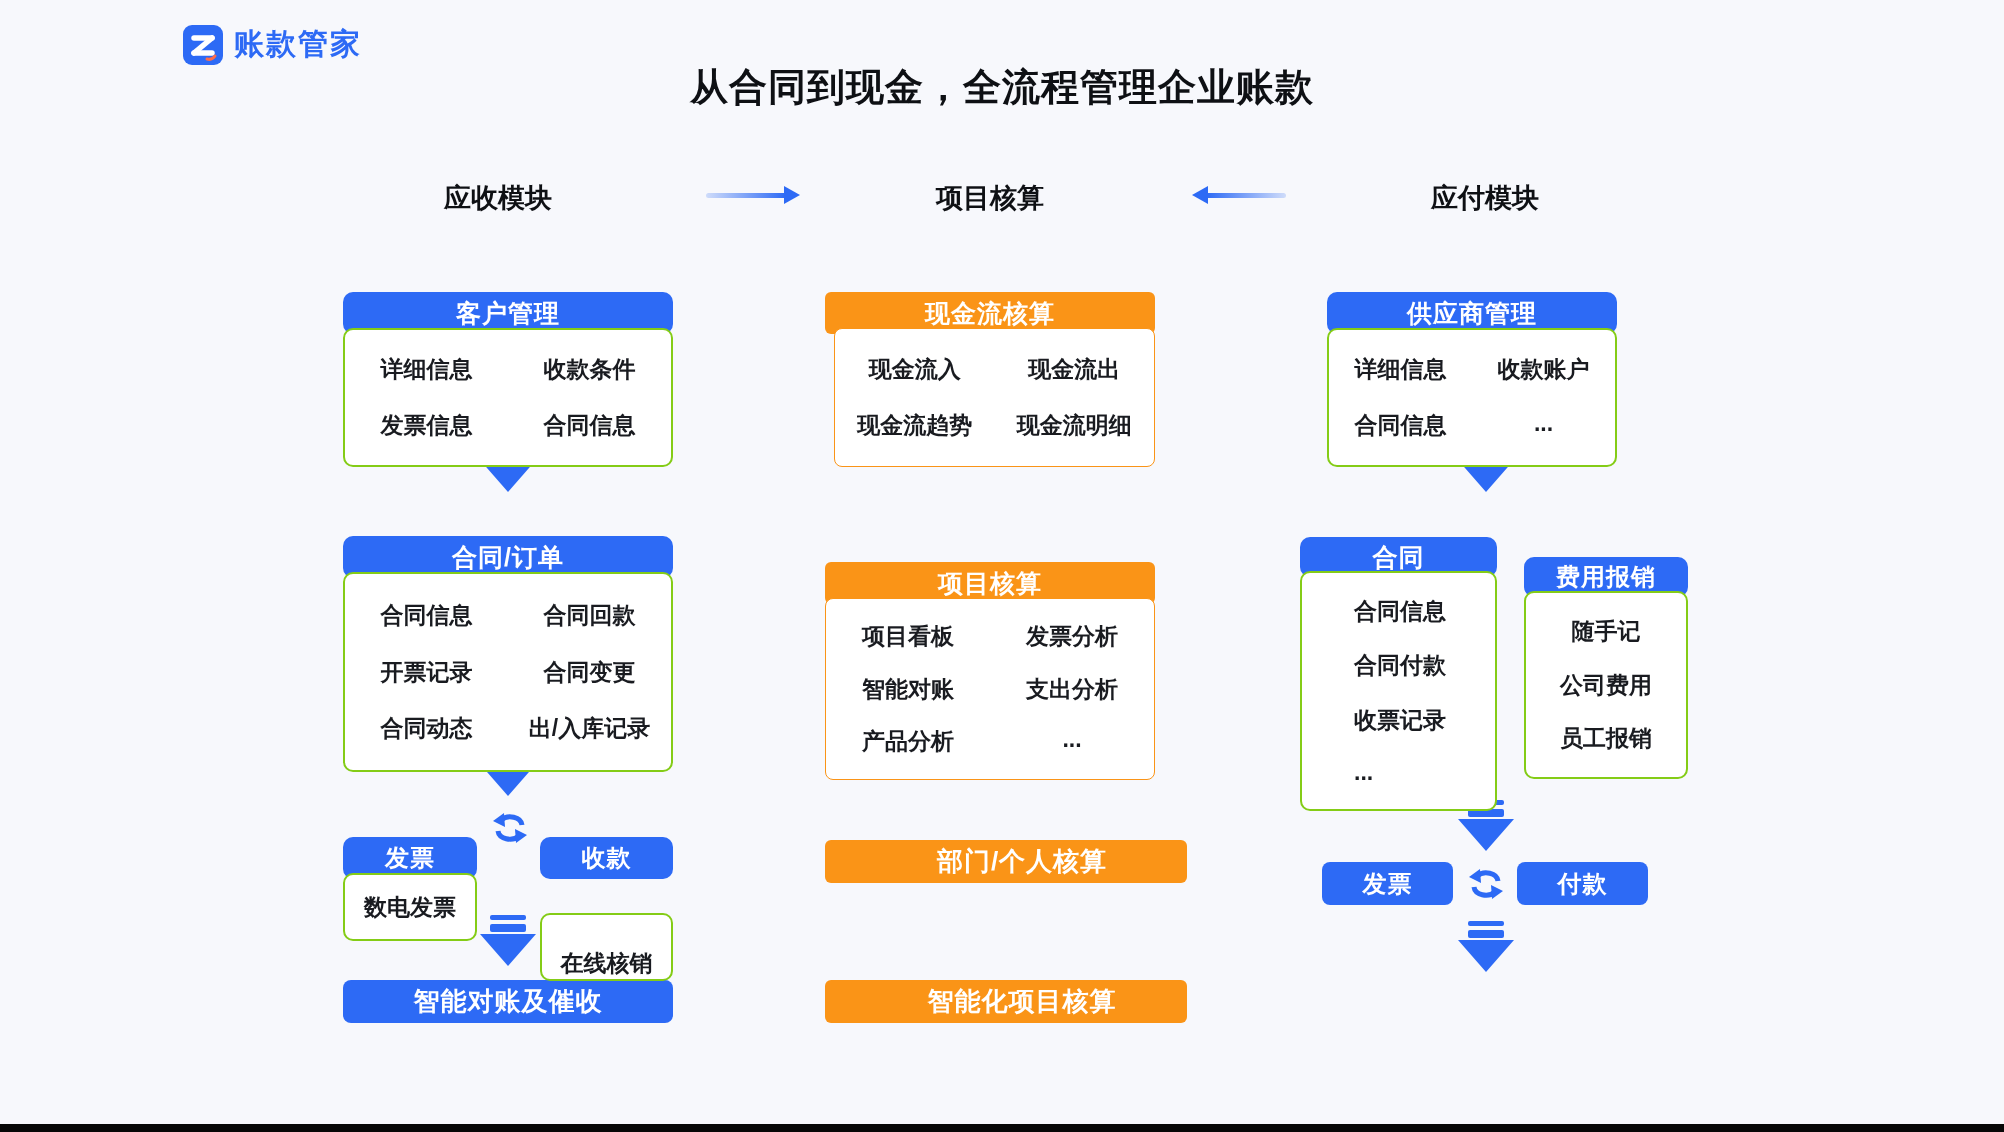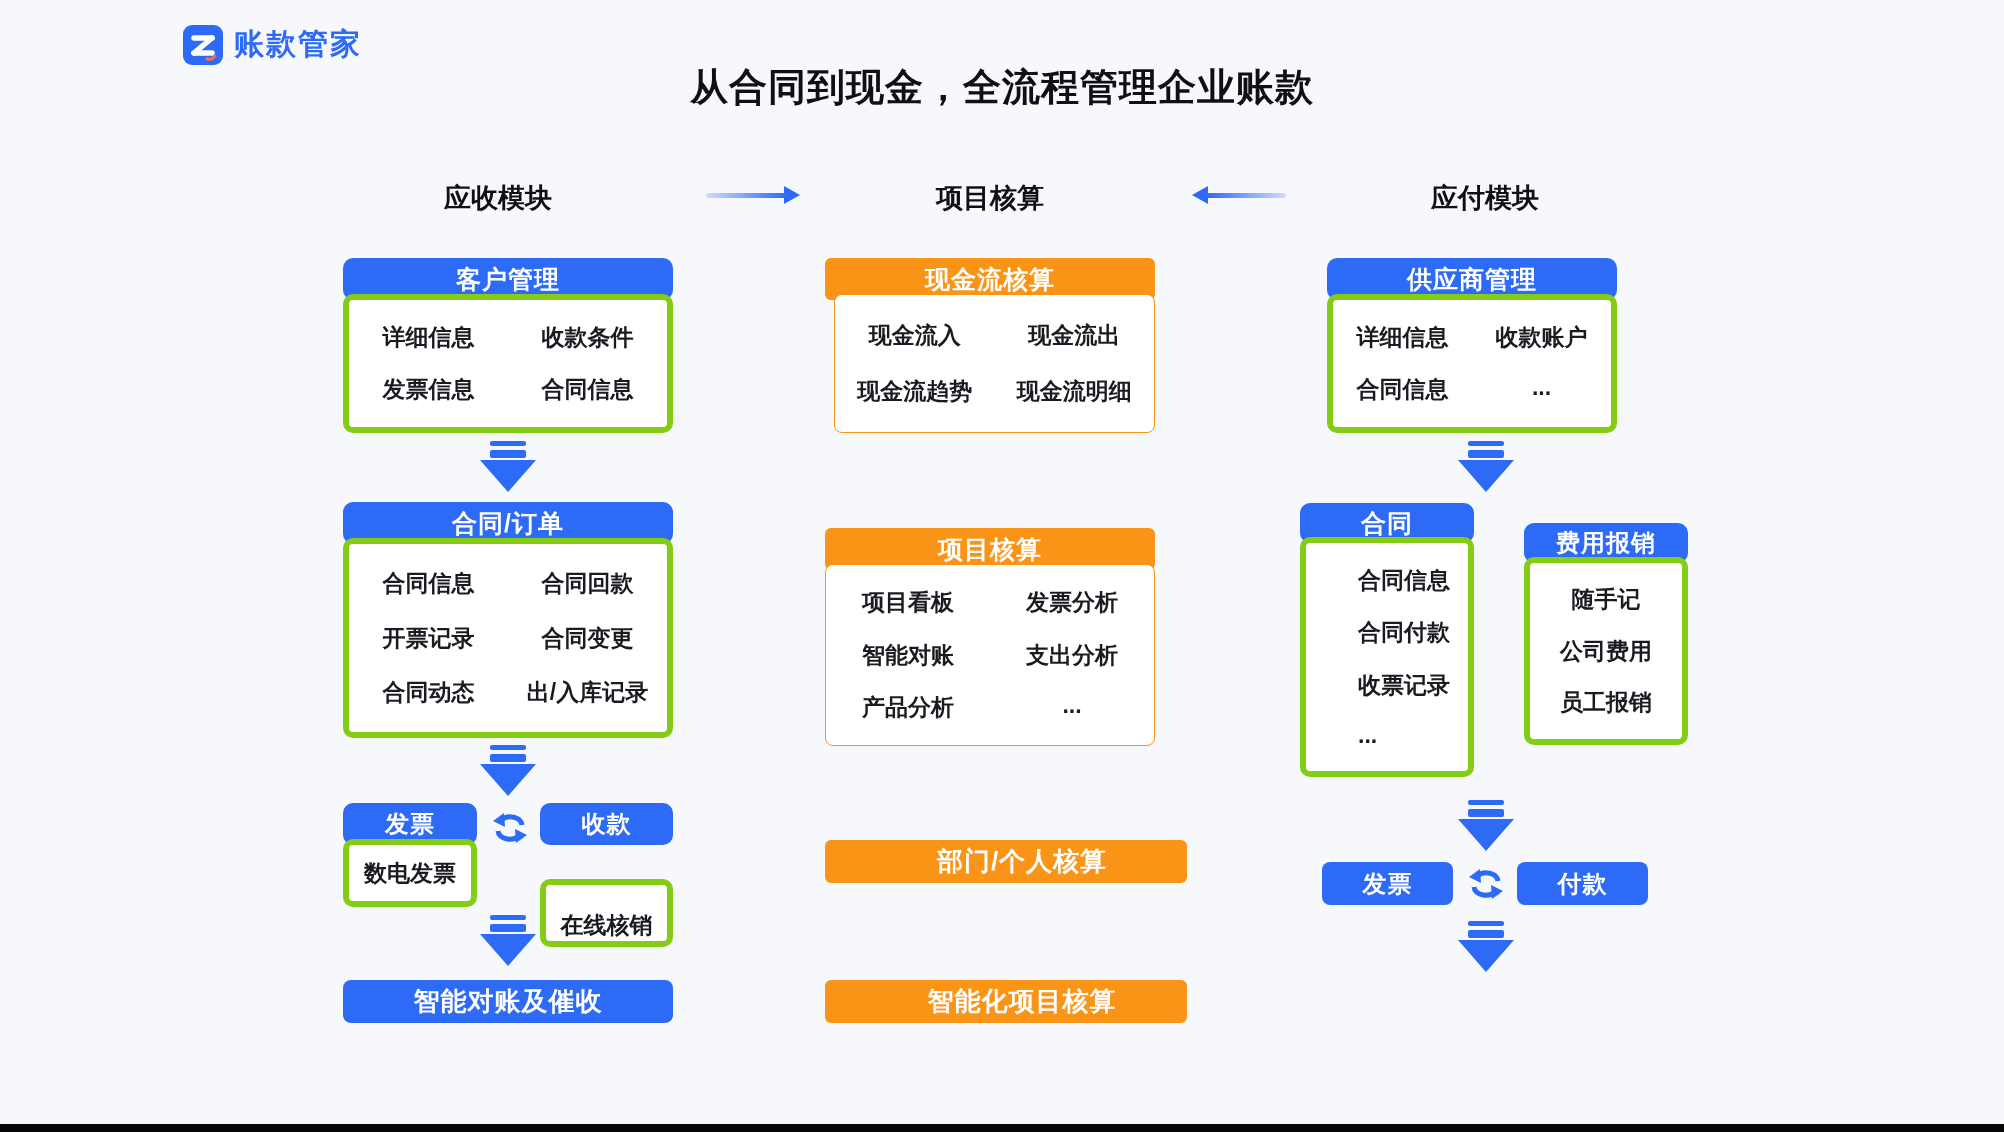--- a/index.html
+++ b/index.html
@@ -30,22 +30,22 @@
   .h-arrow .line{width:80px;height:5px;border-radius:3px;
     background:linear-gradient(90deg,#CFDCFA 0%,#2D6AF5 100%);}
   .h-arrow .head{width:0;height:0;border-top:9px solid transparent;
     border-bottom:9px solid transparent;border-left:16px solid #2D6AF5;margin-left:-2px;}
   .h-arrow.flip{transform:scaleX(-1);}
 
   
   .box{display:flex;flex-direction:column;}
   .box-header{height:42px;border-radius:10px;background:#2D6AF5;color:#fff;
     display:flex;align-items:center;justify-content:center;
-    font-size:25px;font-weight:700;letter-spacing:1px;position:relative;z-index:0;}
-  .box-body{background:#fff;border:6px solid #84cc16;border-radius:10px;
+    font-size:25px;font-weight:700;letter-spacing:1px;position:relative;z-index:0;margin-top:34px;}
+  .box-body{background:#fff;border:2px solid #84cc16;border-radius:10px;
     margin-top:-6px;position:relative;z-index:1;
     display:flex;flex-direction:column;justify-content:space-evenly;box-sizing:border-box;}
   .box.orange .box-header{background:#FA9417;border-radius:6px;}
   .box.orange .box-body{border-color:#FA9417;border-width:1.5px;border-radius:8px;}
   .row{display:flex;}
   .cell{flex:1;text-align:center;font-size:23px;font-weight:600;color:#191B20;}
   .stack-item{font-size:23px;font-weight:600;color:#191B20;}
   .box-body.left-align .stack-item{padding-left:52px;text-align:left;}
   .box-body.centered .stack-item{text-align:center;}
 
@@ -222,21 +222,21 @@
       </div>
     </div>
   </div>
 
   <div class="abs down-arrow" style="left:1458px;top:441px;">
     <div class="d1"></div>
       <div class="d2"></div>
       <div class="tri"></div>
   </div>
 
-  <div class="abs box" style="left:1300px;top:503px;width:174px;">
+  <div class="abs box" style="left:1300px;top:503px;width:197px;">
     <div class="box-header" style="height:40px;">合同</div>
     <div class="box-body left-align" style="height:240px;">
       <div class="stack-item">合同信息</div>
       <div class="stack-item">合同付款</div>
       <div class="stack-item">收票记录</div>
       <div class="stack-item">...</div>
     </div>
   </div>
 
   <div class="abs box" style="left:1524px;top:523px;width:164px;">

